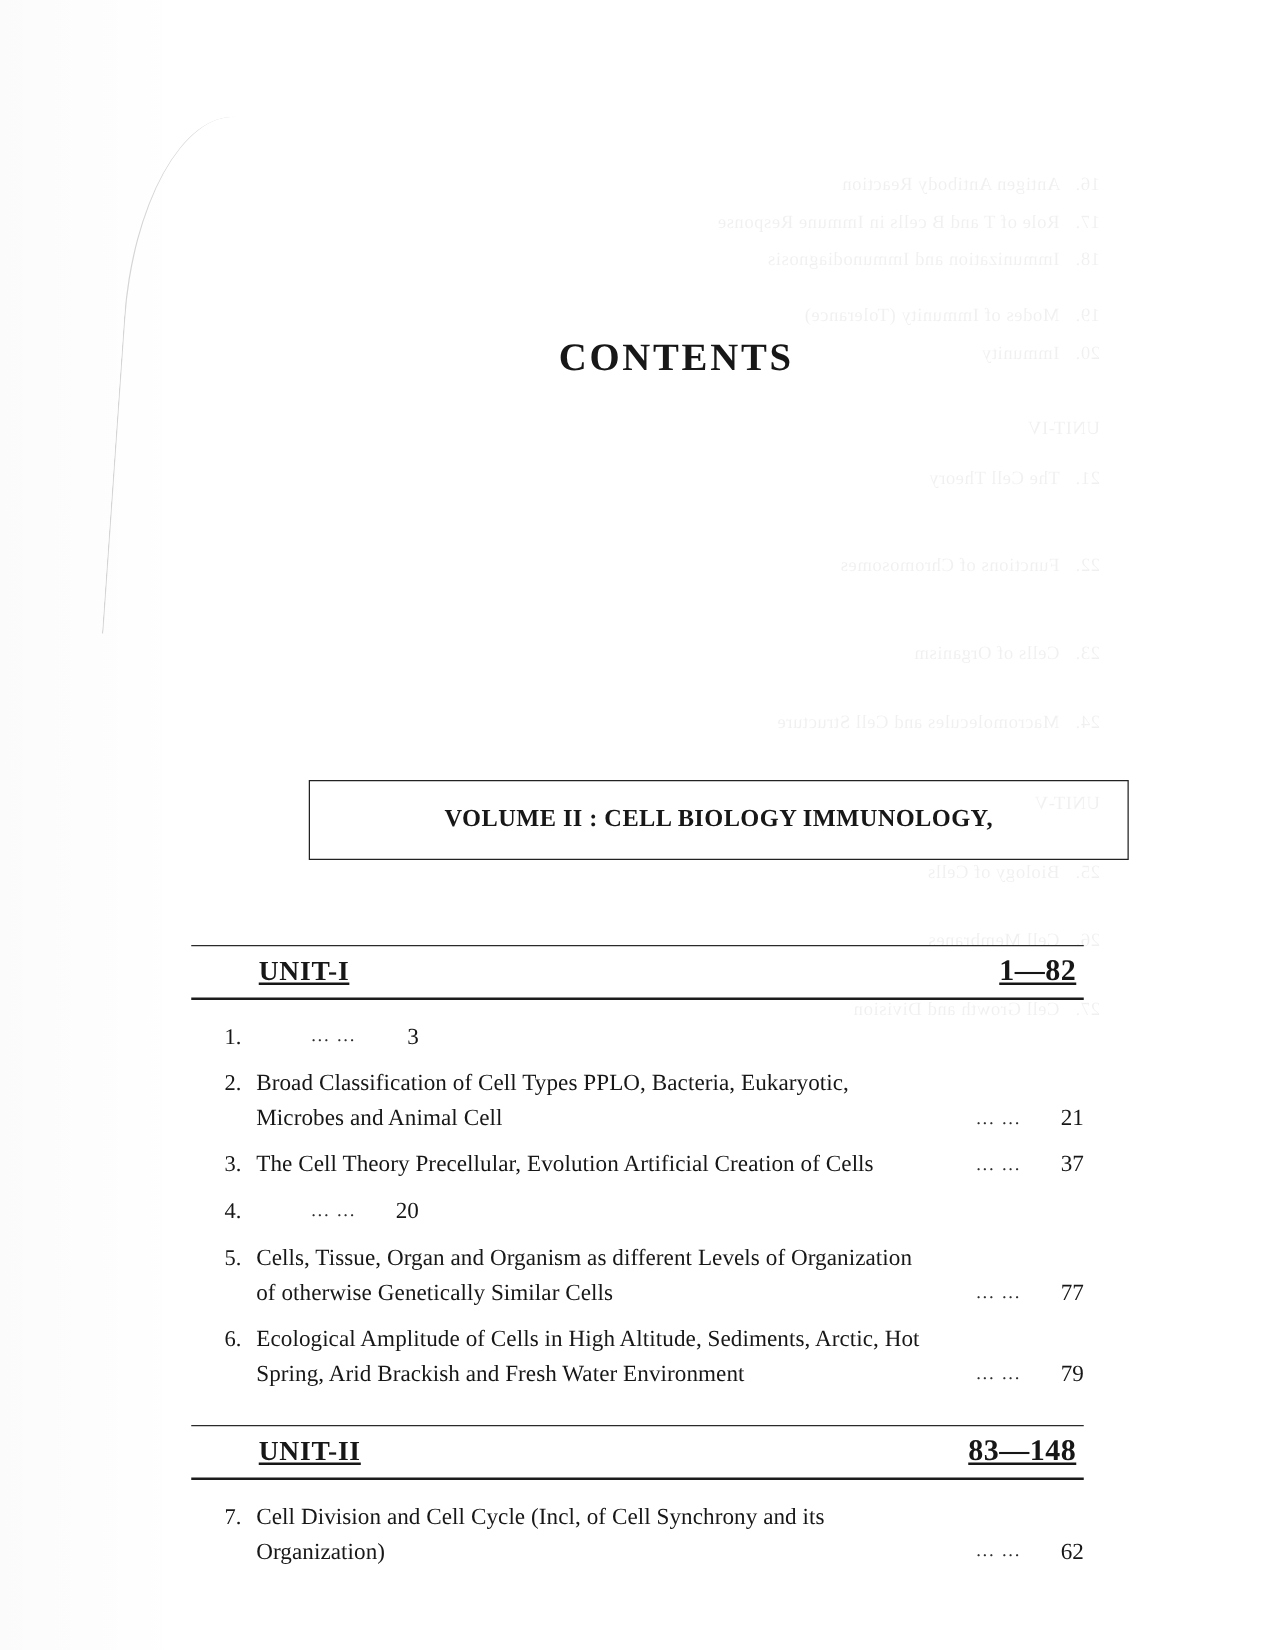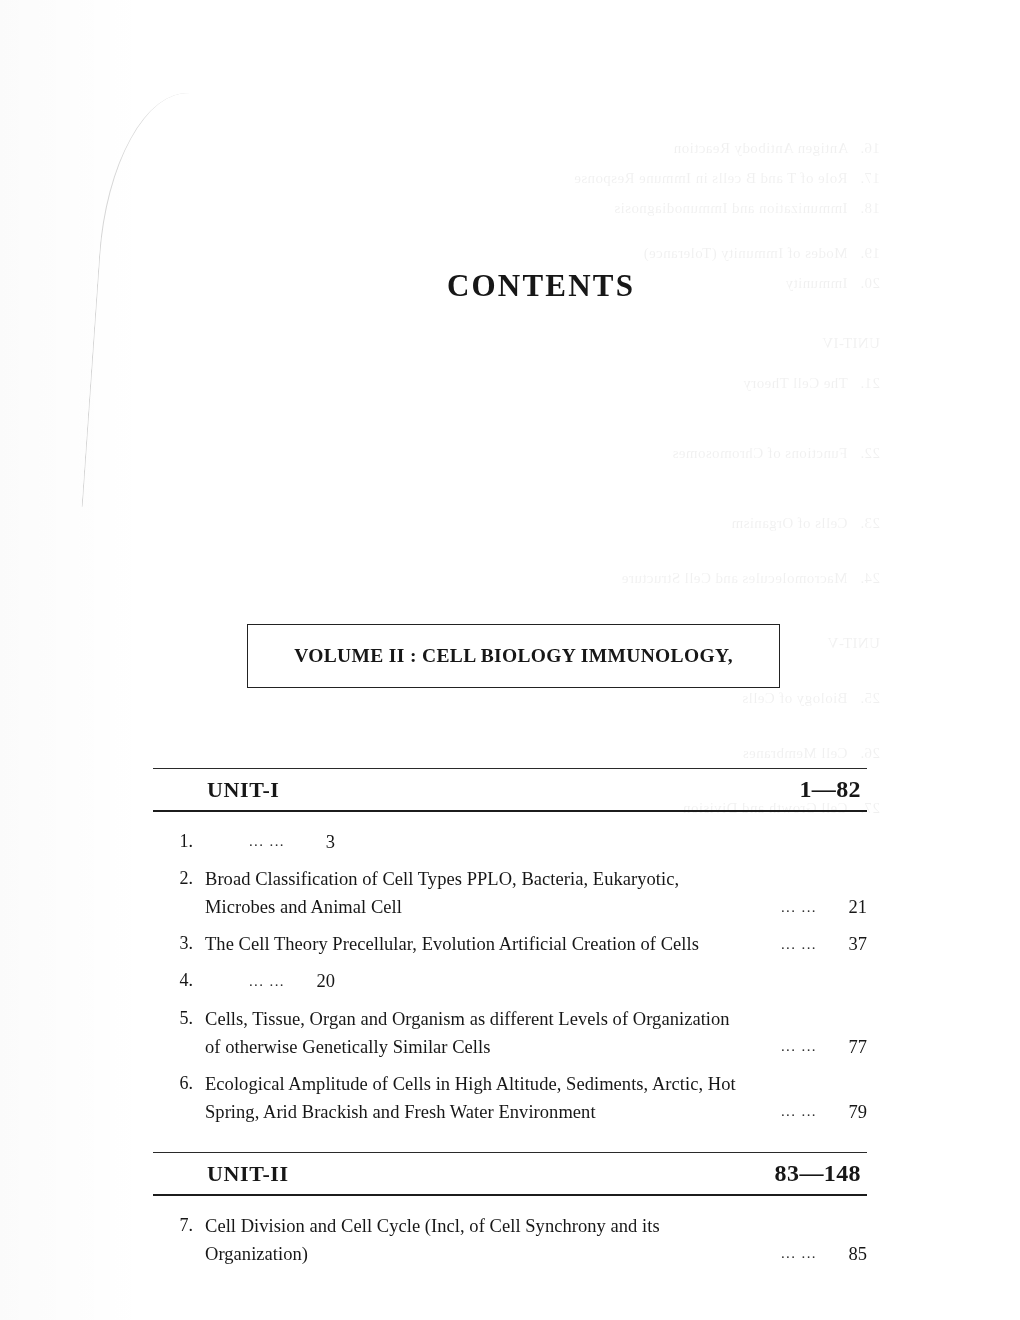--- a/index.html
+++ b/index.html
@@ -61,30 +61,30 @@
   .content {
     position: relative;
     z-index: 2;
     padding: 0;
   }
   .contents-title {
     text-align: center;
     font-size: 31px;
     font-weight: bold;
     letter-spacing: 2.2px;
-    margin: 268px 0 12px 0;
+    margin: 268px 0 0 0;
     padding-left: 62px;
   }
 
   .volume-box {
     margin: 30px 0 0 0;
     position: absolute;
     left: 247px;
     top: 326px;
-    width: 533px;
+    width: 656px;
     border: 1.5px solid #222;
     padding: 16px 10px 17px 10px;
     box-sizing: border-box;
     text-align: center;
   }
   .volume-line {
     font-size: 19.5px;
     font-weight: bold;
     letter-spacing: 0.35px;
     line-height: 1.5;
@@ -96,20 +96,21 @@
     position: relative;
     margin: 0 auto;
     width: 714px;
     border-top: 1.1px solid #2a2a2a;
     border-bottom: 2.6px solid #1c1c1c;
     padding: 7px 0 7px 0;
     display: flex;
     align-items: baseline;
     justify-content: space-between;
     box-sizing: border-box;
+    text-decoration: underline;
   }
   .unit-name {
     font-size: 22px;
     font-weight: bold;
     letter-spacing: 0.6px;
     padding-left: 54px;
   }
   .unit-range {
     font-size: 24px;
     font-weight: bold;
@@ -265,21 +266,21 @@
           <div class="unit-header">
             <div class="unit-name">UNIT-II</div>
             <div class="unit-range">83—148</div>
           </div>
           <div class="entries">
             <div class="entry" style="margin-top: 16px;">
               <div class="entry-num">7.</div>
               <div class="entry-title">Cell Division and Cell Cycle (Incl, of Cell Synchrony and its Organization)</div>
               <div class="entry-right">
                 <span class="leader">...  ...</span>
-                <span class="entry-page">85</span>
+                <span class="entry-page">62</span>
               </div>
             </div>
           </div>
         </div>
       </div>
 
   </div>
 </div>
 
 </body></html>

